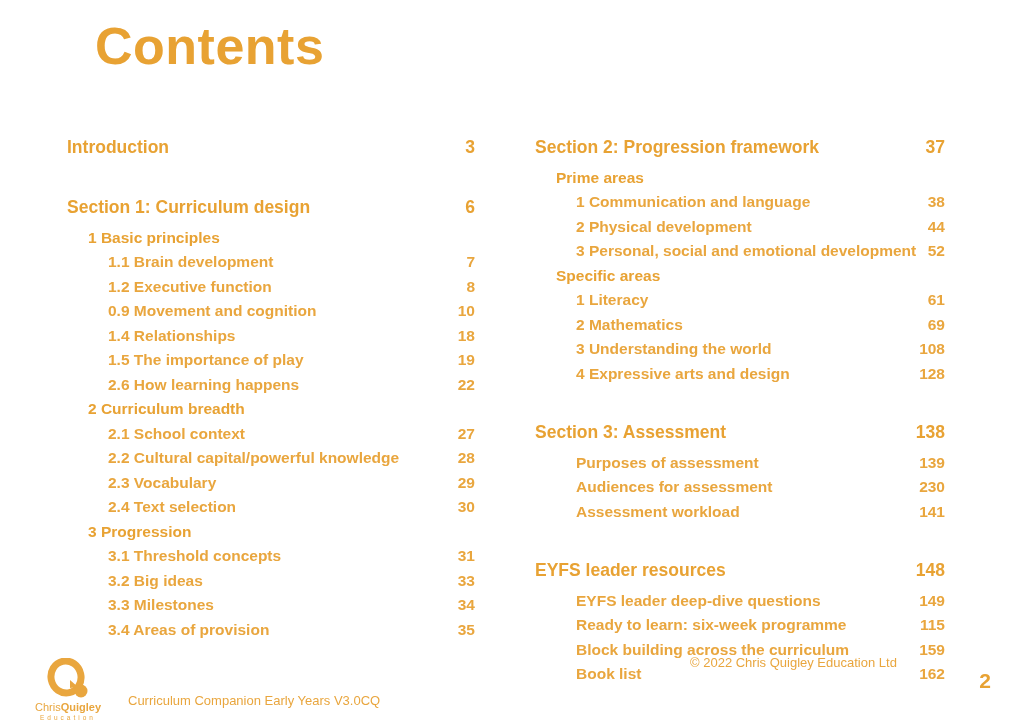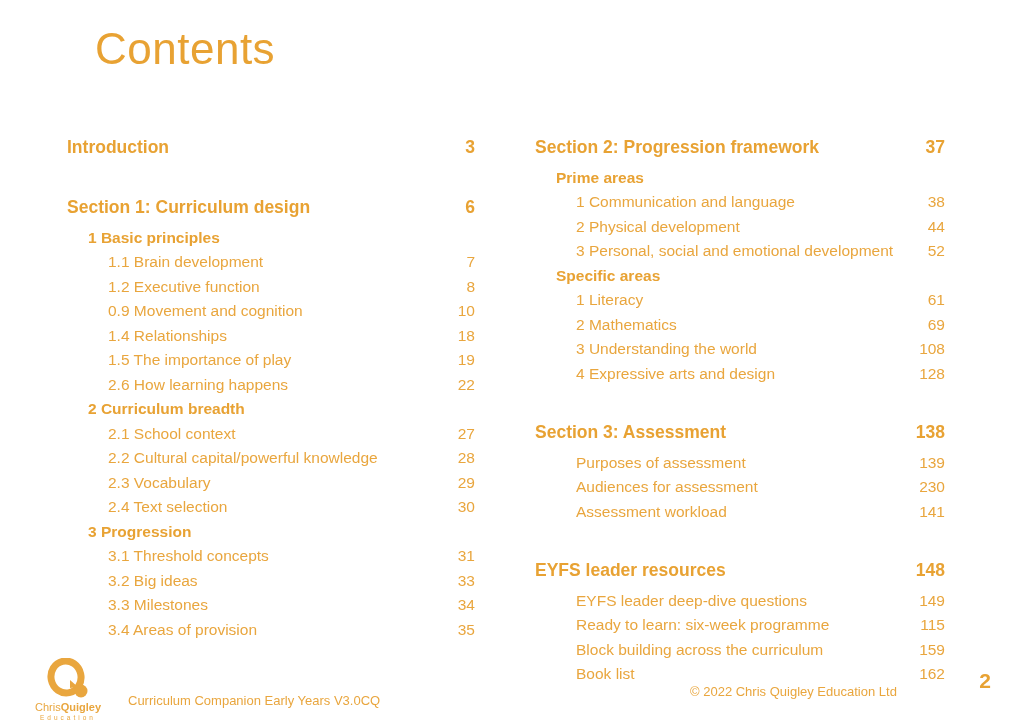--- a/index.html
+++ b/index.html
@@ -13,23 +13,23 @@
     --accent-bold: #E8A233;
   }
   .page {
     position: absolute;
     inset: 0;
     background: #ffffff;
   }
   .page-title {
     position: absolute;
     left: 95px;
-    top: 24px;
-    font-size: 44px;
-    font-weight: normal;
+    top: 16px;
+    font-size: 52px;
+    font-weight: bold;
     letter-spacing: 0.5px;
     color: var(--accent-bold);
   }
   .toc-col {
     position: absolute;
     top: 130px;
     width: 408px;
   }
   .toc-col-left  { left: 67px; }
   .toc-col-right { left: 535px; width: 410px; }
@@ -55,20 +55,21 @@
     font-weight: bold;
     font-size: 15.5px;
     line-height: 19px;
     padding-left: 21px;
     color: var(--accent-bold);
   }
   .lvl3 {
     font-size: 15.5px;
     line-height: 19px;
     padding-left: 41px;
+    font-weight: bold;
   }
   .after-lvl1 { margin-top: 10px; }
 
   .footer-logo {
     position: absolute;
     left: 26px;
     top: 658px;
     width: 84px;
     text-align: center;
     color: var(--accent);
@@ -92,21 +93,21 @@
     position: absolute;
     left: 128px;
     top: 693px;
     font-size: 13px;
     color: var(--accent);
     white-space: nowrap;
   }
   .footer-copyright {
     position: absolute;
     left: 690px;
-    top: 684px;
+    top: 655px;
     font-size: 13px;
     color: var(--accent);
     white-space: nowrap;
   }
   .page-number {
     position: absolute;
     right: 33px;
     top: 669px;
     font-size: 21px;
     font-weight: bold;

